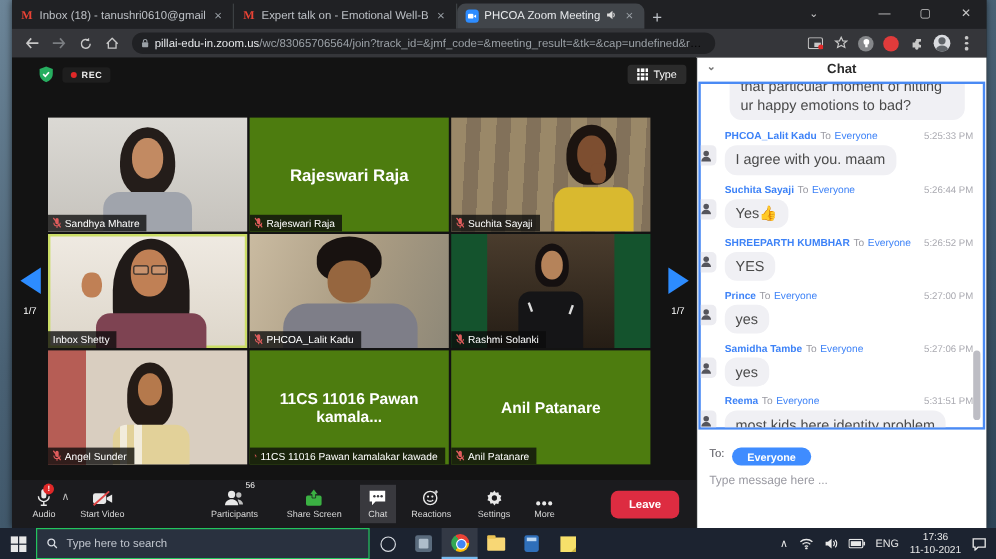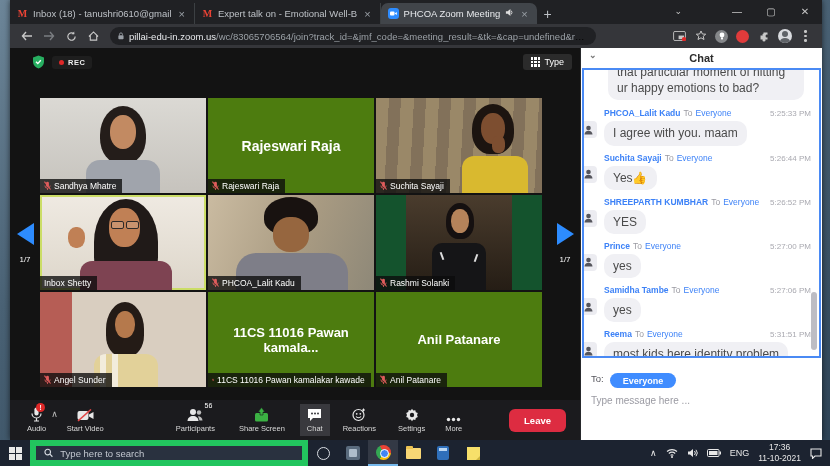--- a/index.html
+++ b/index.html
@@ -138,21 +138,21 @@
   #privacy-row{display:flex;align-items:center;justify-content:center;gap:4px;color:#8b8b92;font-size:8.5px;margin-top:2px}
   #to-row{display:flex;align-items:flex-start;gap:6px;margin-top:9px}
   #to-label{color:#55555c;font-size:9.5px}
   #everyone-pill{background:#3f8cff;color:#fff;font-size:9px;border-radius:10px;padding:2.5px 13px;font-weight:bold}
   #chat-input{border:none;outline:none;width:100%;font-size:10px;color:#333;margin-top:7px;background:transparent;font-family:"Liberation Sans",sans-serif}
   #chat-input::placeholder{color:#9a9aa2}
 
   
   #taskbar{position:absolute;left:0;bottom:0;width:830px;height:26px;background:#1c2330;display:flex;align-items:stretch;color:#e8e8e8}
   .tb-btn{width:30px;display:flex;align-items:center;justify-content:center}
-  #tb-search{width:278px;background:#29313f;border:6px solid #22c55e;display:flex;align-items:center;gap:7px;padding:0 8px}
+  #tb-search{width:278px;background:#29313f;border:1px solid #22c55e;display:flex;align-items:center;gap:7px;padding:0 8px}
   #tb-search input{background:transparent;border:none;outline:none;color:#d9dde3;font-size:9.5px;width:100%;font-family:"Liberation Sans",sans-serif}
   #tb-search input::placeholder{color:#c3c8d0}
   .start-glyph{display:grid;grid-template-columns:6px 6px;grid-template-rows:6px 6px;gap:1px}
   .start-glyph i{background:#e8e8e8}
   #cortana-circle{width:13px;height:13px;border:1.5px solid #d8dce2;border-radius:50%}
   .app-active{background:rgba(255,255,255,.10);border-bottom:2px solid #76b9ed}
   .chrome-logo{width:15px;height:15px;border-radius:50%;background:conic-gradient(from -30deg,#ea4335 0 120deg,#fbbc05 120deg 240deg,#34a853 240deg 360deg);position:relative}
   .chrome-logo::after{content:"";position:absolute;left:4px;top:4px;width:7px;height:7px;border-radius:50%;background:#4285f4;border:1.5px solid #fff}
   .folder-ico{width:15px;height:11px;background:#f8d775;border-radius:1px;position:relative}
   .folder-ico::before{content:"";position:absolute;left:0;top:-2px;width:7px;height:3px;background:#eac252;border-radius:1px 1px 0 0}

